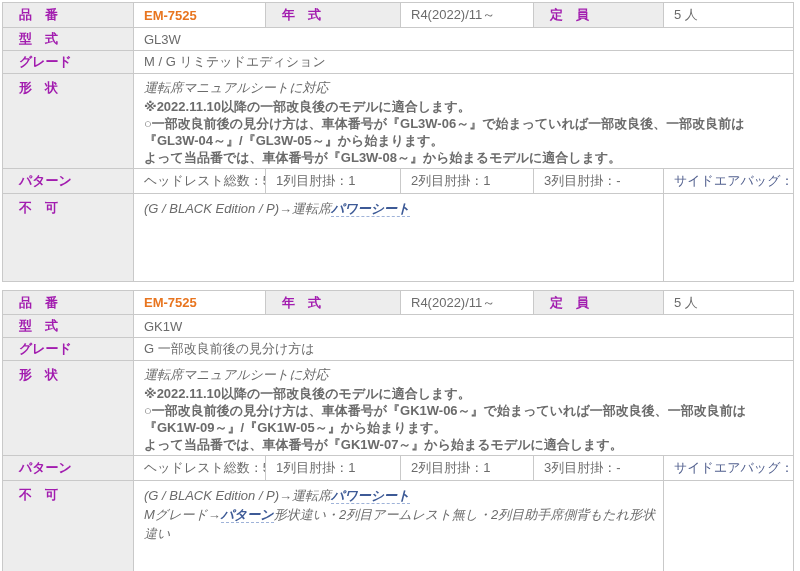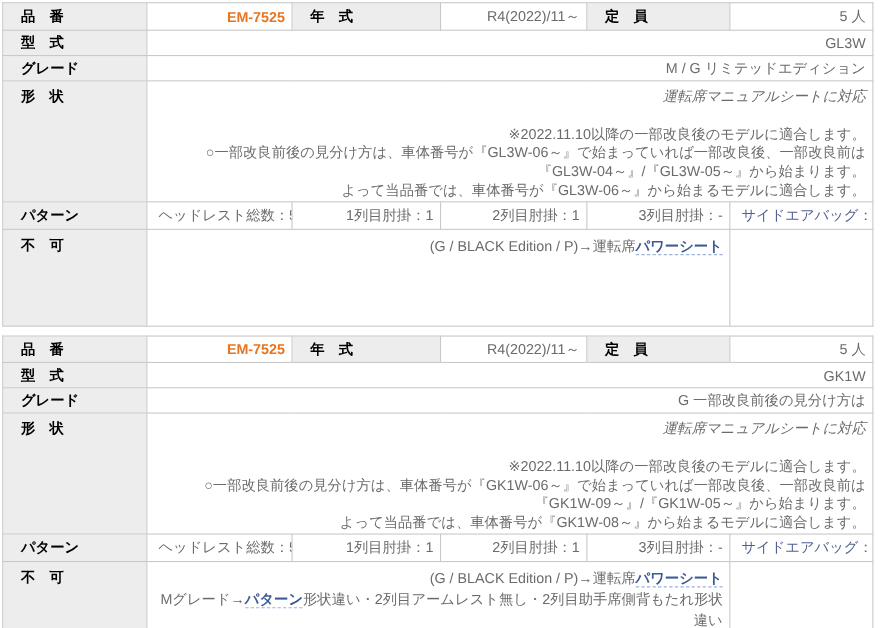--- a/index.html
+++ b/index.html
@@ -15,25 +15,24 @@
     width:791px;
     background:#ffffff;
   }
   table.spec.second{margin-top:8px;}
   th,td{
     border:1px solid #c9c9c9;
     font-size:13px;
     overflow:hidden;
     white-space:nowrap;
     vertical-align:middle;
-    text-align:right;
   }
   th{
     background:#ededed;
-    color:#000000;
+    color:#a21caf;
     font-weight:bold;
     text-align:left;
     padding:2px 4px 2px 16px;
   }
   td{
     color:#6b6b6b;
     padding:2px 6px 2px 10px;
   }
   tr.h25{height:25px}
   tr.h24{height:24px}
@@ -41,33 +40,33 @@
   tr.h93{height:93px}
   tr.h89{height:89px}
   tr.h88{height:88px}
   tr.h100{height:100px}
   tr.tall th, tr.tall td{
     vertical-align:top;
     padding-top:5px;
     white-space:normal;
   }
   .shape-line{line-height:17px;font-style:italic;}
-  .notes{margin-top:17px;}
+  .notes{margin-top:2px;font-weight:bold;}
   .note-line{line-height:17px;}
   .em-code{color:#e8751f;font-weight:bold;}
   td.airbag{color:#53618f;}
   a.dlink{
     color:#3d5a96;
     font-weight:bold;
     text-decoration:none;
     border-bottom:1px dashed #9fb3d9;
     padding-bottom:0px;
     cursor:pointer;
   }
-  .ng-line{line-height:19px;}
+  .ng-line{line-height:19px;font-style:italic;}
 </style>
 </head>
 <body>
 
 <div class="page">
 
   <table class="spec">
     <colgroup>
       <col style="width:131px">
         <col style="width:132px">
@@ -93,21 +92,21 @@
       <th>グレード</th>
       <td colspan="5">M / G リミテッドエディション</td>
     </tr>
     <tr class="h93 tall">
       <th>形　状</th>
       <td colspan="5">
         <div class="shape-line">運転席マニュアルシートに対応</div>
         <div class="notes">
           <div class="note-line">※2022.11.10以降の一部改良後のモデルに適合します。</div>
           <div class="note-line">○一部改良前後の見分け方は、車体番号が『GL3W-06～』で始まっていれば一部改良後、一部改良前は『GL3W-04～』/『GL3W-05～』から始まります。</div>
-          <div class="note-line">よって当品番では、車体番号が『GL3W-06～』から始まるモデルに適合します。</div>
+          <div class="note-line">よって当品番では、車体番号が『GL3W-08～』から始まるモデルに適合します。</div>
         </div>
       </td>
     </tr>
     <tr class="h25">
       <th>パターン</th>
       <td>ヘッドレスト総数：5</td>
       <td>1列目肘掛：1</td>
       <td>2列目肘掛：1</td>
       <td>3列目肘掛：-</td>
       <td class="airbag">サイドエアバッグ：○</td>
@@ -148,21 +147,21 @@
       <th>グレード</th>
       <td colspan="5">G 一部改良前後の見分け方は</td>
     </tr>
     <tr class="h89 tall">
       <th>形　状</th>
       <td colspan="5">
         <div class="shape-line">運転席マニュアルシートに対応</div>
         <div class="notes">
           <div class="note-line">※2022.11.10以降の一部改良後のモデルに適合します。</div>
           <div class="note-line">○一部改良前後の見分け方は、車体番号が『GK1W-06～』で始まっていれば一部改良後、一部改良前は『GK1W-09～』/『GK1W-05～』から始まります。</div>
-          <div class="note-line">よって当品番では、車体番号が『GK1W-08～』から始まるモデルに適合します。</div>
+          <div class="note-line">よって当品番では、車体番号が『GK1W-07～』から始まるモデルに適合します。</div>
         </div>
       </td>
     </tr>
     <tr class="h25">
       <th>パターン</th>
       <td>ヘッドレスト総数：5</td>
       <td>1列目肘掛：1</td>
       <td>2列目肘掛：1</td>
       <td>3列目肘掛：-</td>
       <td class="airbag">サイドエアバッグ：○</td>

